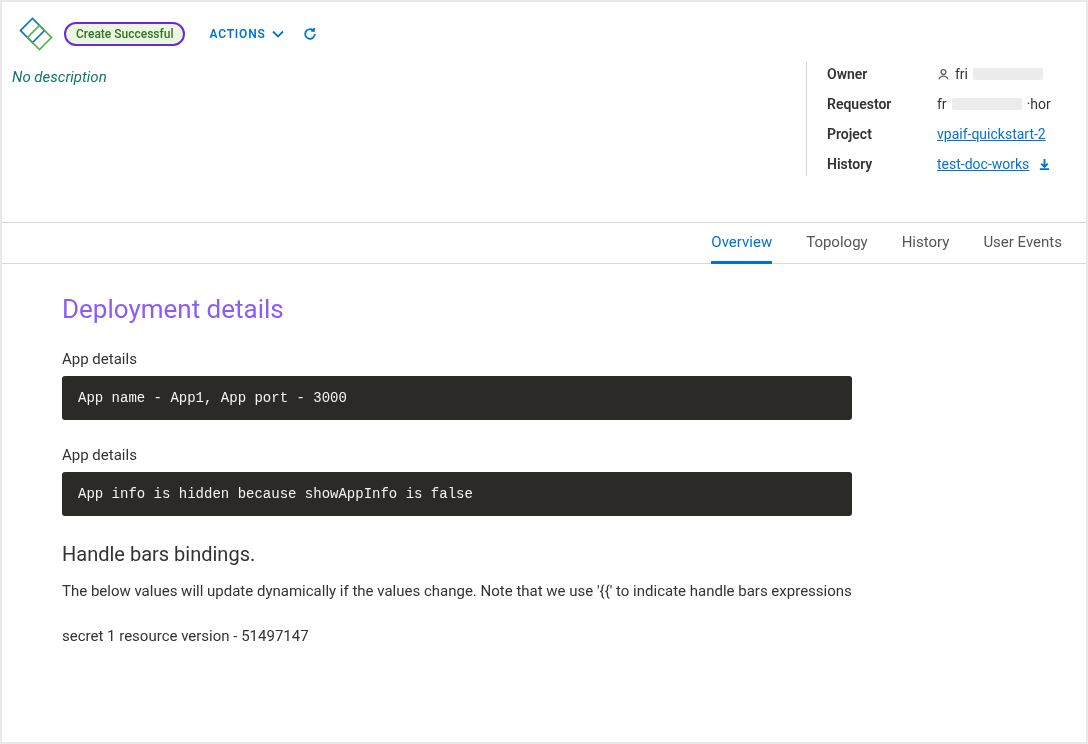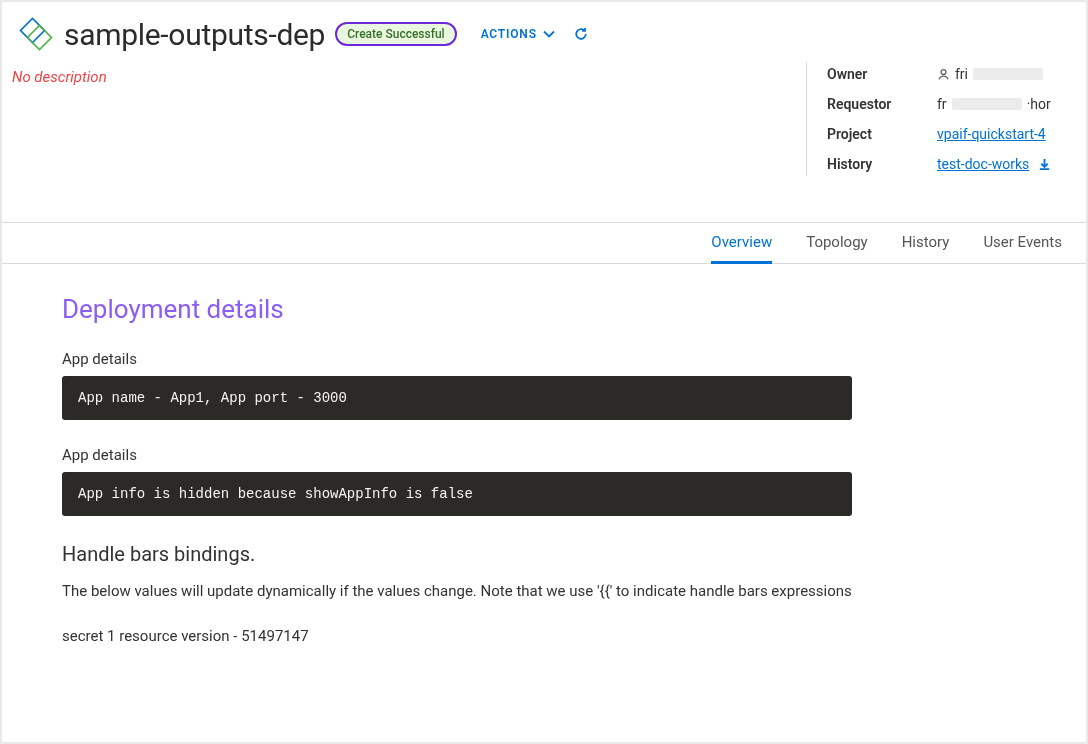--- a/index.html
+++ b/index.html
@@ -59,21 +59,21 @@
     cursor: pointer;
     margin-left: 8px;
   }
   .meta-row {
     display: flex;
     justify-content: space-between;
     padding: 4px 0 0 10px;
   }
   .no-desc {
     font-style: italic;
-    color: #ef4444;
+    color: #0f766e;
     font-size: 15px;
     margin-top: 6px;
   }
   .info-panel {
     border-left: 1px solid #d7d7d7;
     padding: 4px 0 4px 20px;
     margin-right: 0;
     width: 280px;
   }
   .info-grid {
@@ -150,21 +150,20 @@
   }
 </style>
 </head>
 <body>
 
 <div class="header">
   <svg class="logo-icon" viewBox="0 0 36 36">
     <rect x="6" y="6" width="17" height="17" transform="rotate(45 14.5 14.5)" fill="none" stroke="#0072d4" stroke-width="1.6"></rect>
     <rect x="13" y="13" width="17" height="17" transform="rotate(45 21.5 21.5)" fill="none" stroke="#4fb24a" stroke-width="1.6"></rect>
   </svg>
-  <span class="title">sample-outputs-dep</span>
   <span class="status-pill">Create Successful</span>
   <span class="actions-btn">
     <span>ACTIONS</span>
     <svg class="chevron-down" viewBox="0 0 12 12">
         <path d="M1 3.5 L6 8.5 L11 3.5" stroke="#0072d4" stroke-width="1.8" fill="none"></path>
       </svg>
   </span>
   <svg class="refresh-icon" viewBox="0 0 20 20">
     <path d="M16 10a6 6 0 1 1-2-4.5"></path>
     <path d="M15 2.5 L15 6 L11.5 6"></path>
@@ -187,21 +186,21 @@
 
       <div class="info-label">Requestor</div>
       <div class="info-val">
         <span>fr</span>
           <span class="redact" style="width:70px"></span>
           <span>·hor</span>
       </div>
 
       <div class="info-label">Project</div>
       <div class="info-val">
-        <span class="link">vpaif-quickstart-4</span>
+        <span class="link">vpaif-quickstart-2</span>
       </div>
 
       <div class="info-label">History</div>
       <div class="info-val">
         <span class="link">test-doc-works</span>
         <svg class="dl-icon" viewBox="0 0 14 14">
             <path d="M7 1v8M3.5 6L7 9.5 10.5 6M2 12h10"></path>
           </svg>
       </div>
     </div>

